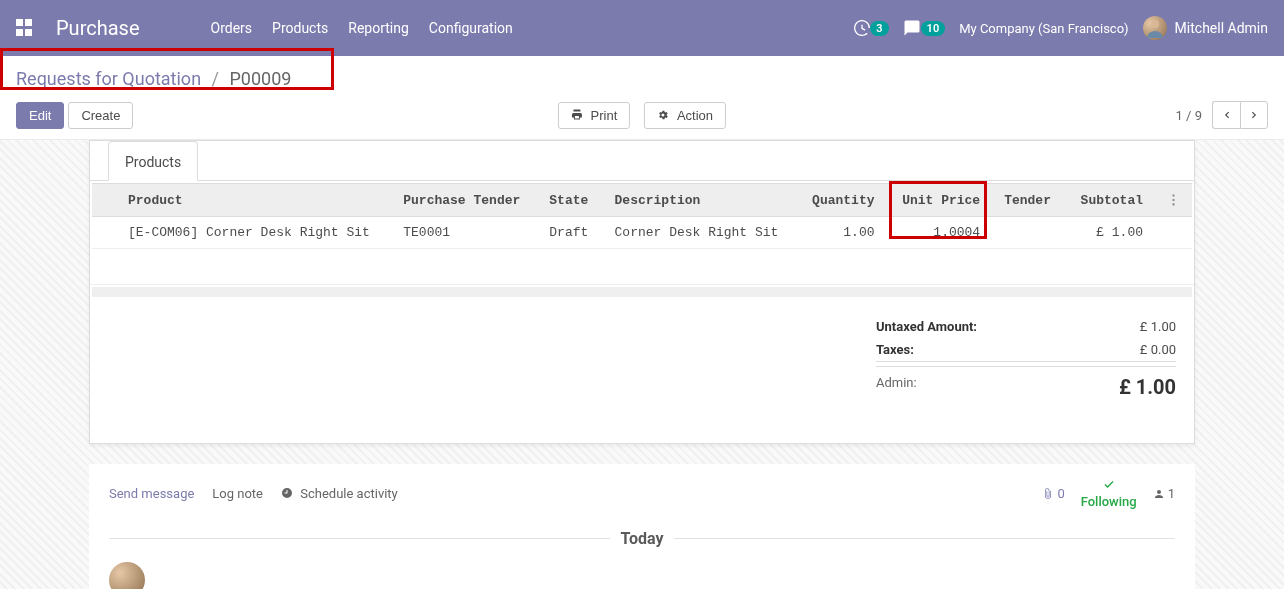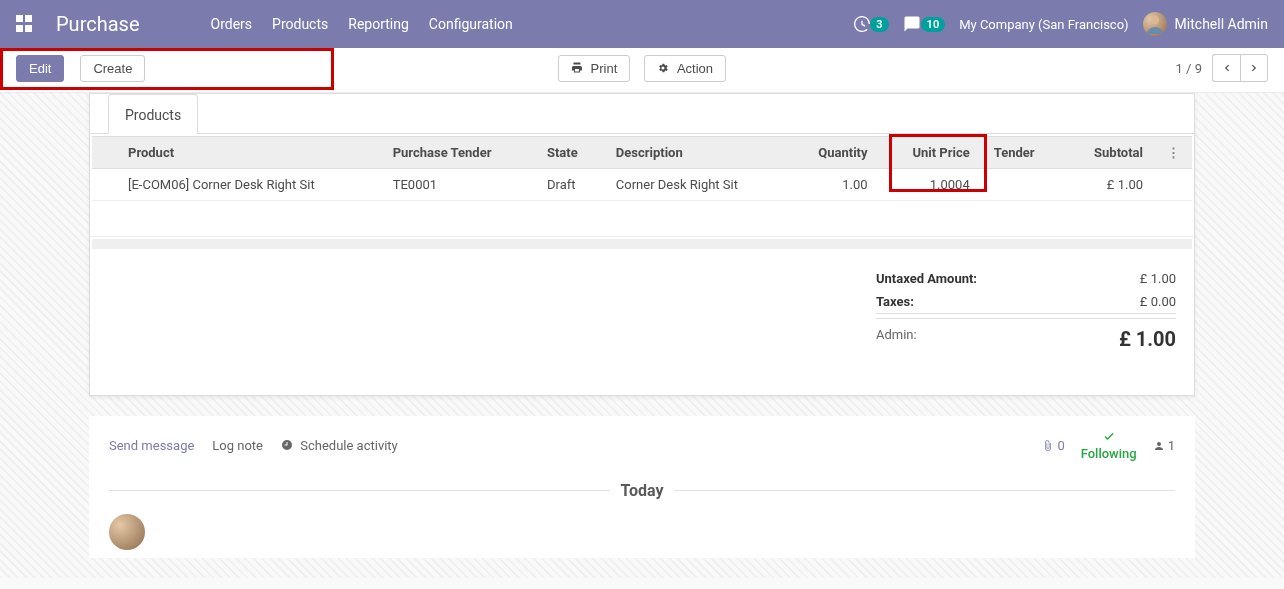--- a/index.html
+++ b/index.html
@@ -5,21 +5,21 @@
     * { box-sizing: border-box; margin: 0; padding: 0; }
     body {
       font-family: -apple-system, BlinkMacSystemFont, "Segoe UI", Roboto, "Helvetica Neue", Arial, sans-serif;
       font-size: 14px;
       color: #4c4c4c;
       background: #f9f9f9;
     }
     .topbar {
       background: #7c7bad;
       color: #fff;
-      height: 48px;
+      height: 56px;
       display: flex;
       align-items: center;
       padding: 0 16px;
     }
     .topbar-left { display: flex; align-items: center; gap: 22px; }
     .app-icon { width: 18px; height: 18px; display: flex; flex-wrap: wrap; gap: 2px; }
     .app-icon span { width: 7px; height: 7px; background: #fff; }
     .app-title { font-size: 20px; font-weight: 400; }
     .top-menu { display: flex; gap: 20px; margin-left: 49px; justify-content: space-between; }
     .top-menu a { color: #fff; text-decoration: none; font-size: 14px; cursor: pointer; }
@@ -31,21 +31,21 @@
     .user { display:flex; align-items:center; gap:8px; color:#fff; font-size:14px; }
     .avatar { width:24px; height:24px; border-radius:50%; background:radial-gradient(circle at 30% 30%, #e6c8a6, #8a6a4a); display:flex; align-items:center; justify-content:center; overflow:hidden; }
     .avatar svg { width:24px; height:24px; }
     .control-panel { background:#fff; border-bottom:1px solid #e9ecef; }
     .breadcrumb-row { padding: 12px 16px 6px; }
     .breadcrumb { font-size:18px; color:#666; display:inline-block; }
     .breadcrumb a { color:#7c7bad; text-decoration:none; }
     .breadcrumb .sep { color:#999; margin:0 6px; }
     .breadcrumb .current { color:#666; }
     .hl-breadcrumb { border:3px solid #c00; position:absolute; top:48px; left:0; width:334px; height:42px; pointer-events:none; }
-    .toolbar-row { display:flex; align-items:center; padding:6px 16px 10px;gap:12px; }
+    .toolbar-row { display:flex; align-items:center; padding:6px 16px 10px; }
     .btn { background:#fff; border:1px solid #ccc; padding:5px 12px; font-size:13px; cursor:pointer; border-radius:3px; color:#4c4c4c; }
     .btn + .btn { margin-left:4px; }
     .btn.primary { background:#7c7bad; color:#fff; border-color:#7c7bad; }
     .toolbar-center { position:absolute; left:50%; transform:translateX(-50%); display:flex; gap:10px; }
     .btn .icon { margin-right:4px; }
     .toolbar-right { margin-left:auto; display:flex; align-items:center; gap:12px; }
     .pager { display:flex; align-items:center; gap:10px; font-size:13px; color:#666; }
     .pager-btns { display:flex; }
     .pager-btn { border:1px solid #ccc; background:#fff; width:28px; height:28px; display:flex; align-items:center; justify-content:center; cursor:pointer; }
     .pager-btn:first-child { border-radius:3px 0 0 3px; border-right:none; }
@@ -67,21 +67,21 @@
     .tab { padding:12px 16px 10px; font-size:14px; cursor:pointer; color:#7c7bad; border-bottom:2px solid transparent; }
     .tab.active { color:#4c4c4c; border:1px solid #ddd; border-bottom:1px solid #fff; margin-bottom:-1px; border-radius:4px 4px 0 0; background:#fff; }
 
     .lines-table { width:calc(100% - 4px); margin:2px 2px 0; border-collapse:collapse; }
     .lines-table th, .lines-table td { padding:8px 12px; text-align:left; font-size:13px; }
     .lines-table thead tr { background:#eee; border-top:1px solid #ddd; border-bottom:1px solid #ddd; }
     .lines-table th { font-weight:700; color:#4c4c4c; }
     .lines-table .num { text-align:right; }
     .lines-table tbody tr { border-bottom:1px solid #eee; }
     .kebab { color:#888; cursor:pointer; }
-    .table-wrap { position:relative; }
+    .table-wrap { position:relative;font-family:Liberation Mono, monospace; }
     .hl-unitprice { border:3px solid #c00; position:absolute; top:-2px; left:799px; width:98px; height:58px; pointer-events:none; }
     .lines-gap { border-bottom:1px solid #eee; height:36px; }
     .grey-bar { background:#efefef; height:10px; margin:2px 2px 18px; }
 
     .totals { width:100%; max-width:320px; margin-left:auto; margin-right:8px; padding:0 10px; }
     .totals-inner { border-top:1px solid #ddd; }
     .total-row { display:flex; justify-content:space-between; padding:4px 0; font-size:13px; }
     .total-row .lbl { font-weight:700; color:#333; }
     .total-row.final { border-top:1px solid #ddd; padding-top:8px; margin-top:4px; }
     .total-row.final .lbl { font-weight:400; color:#666; }
@@ -144,20 +144,27 @@
             <circle cx="12" cy="8" r="4" fill="#d9b895"></circle>
             <path d="M4 22c0-4 4-7 8-7s8 3 8 7" fill="#6a8aa8"></path>
           </svg>
       </div>
       <span>Mitchell Admin</span>
     </div>
   </div>
 </div>
 
 <div class="control-panel relpos">
+  <div class="breadcrumb-row">
+    <div class="breadcrumb">
+      <a>Requests for Quotation</a>
+      <span class="sep">/</span>
+      <span class="current">P00009</span>
+    </div>
+  </div>
   <div class="toolbar-row relpos">
     <button class="btn primary">Edit</button>
     <button class="btn">Create</button>
     <div class="toolbar-center">
       <button class="btn">
         <span class="icon">
           <svg width="12" height="12" viewBox="0 0 24 24" style="vertical-align:-1px">
               <path fill="#4c4c4c" d="M19 8H5a3 3 0 0 0-3 3v6h4v4h12v-4h4v-6a3 3 0 0 0-3-3zm-3 11H8v-5h8zm3-14H5V1h14z"></path>
             </svg>
         </span><span>Print</span>

